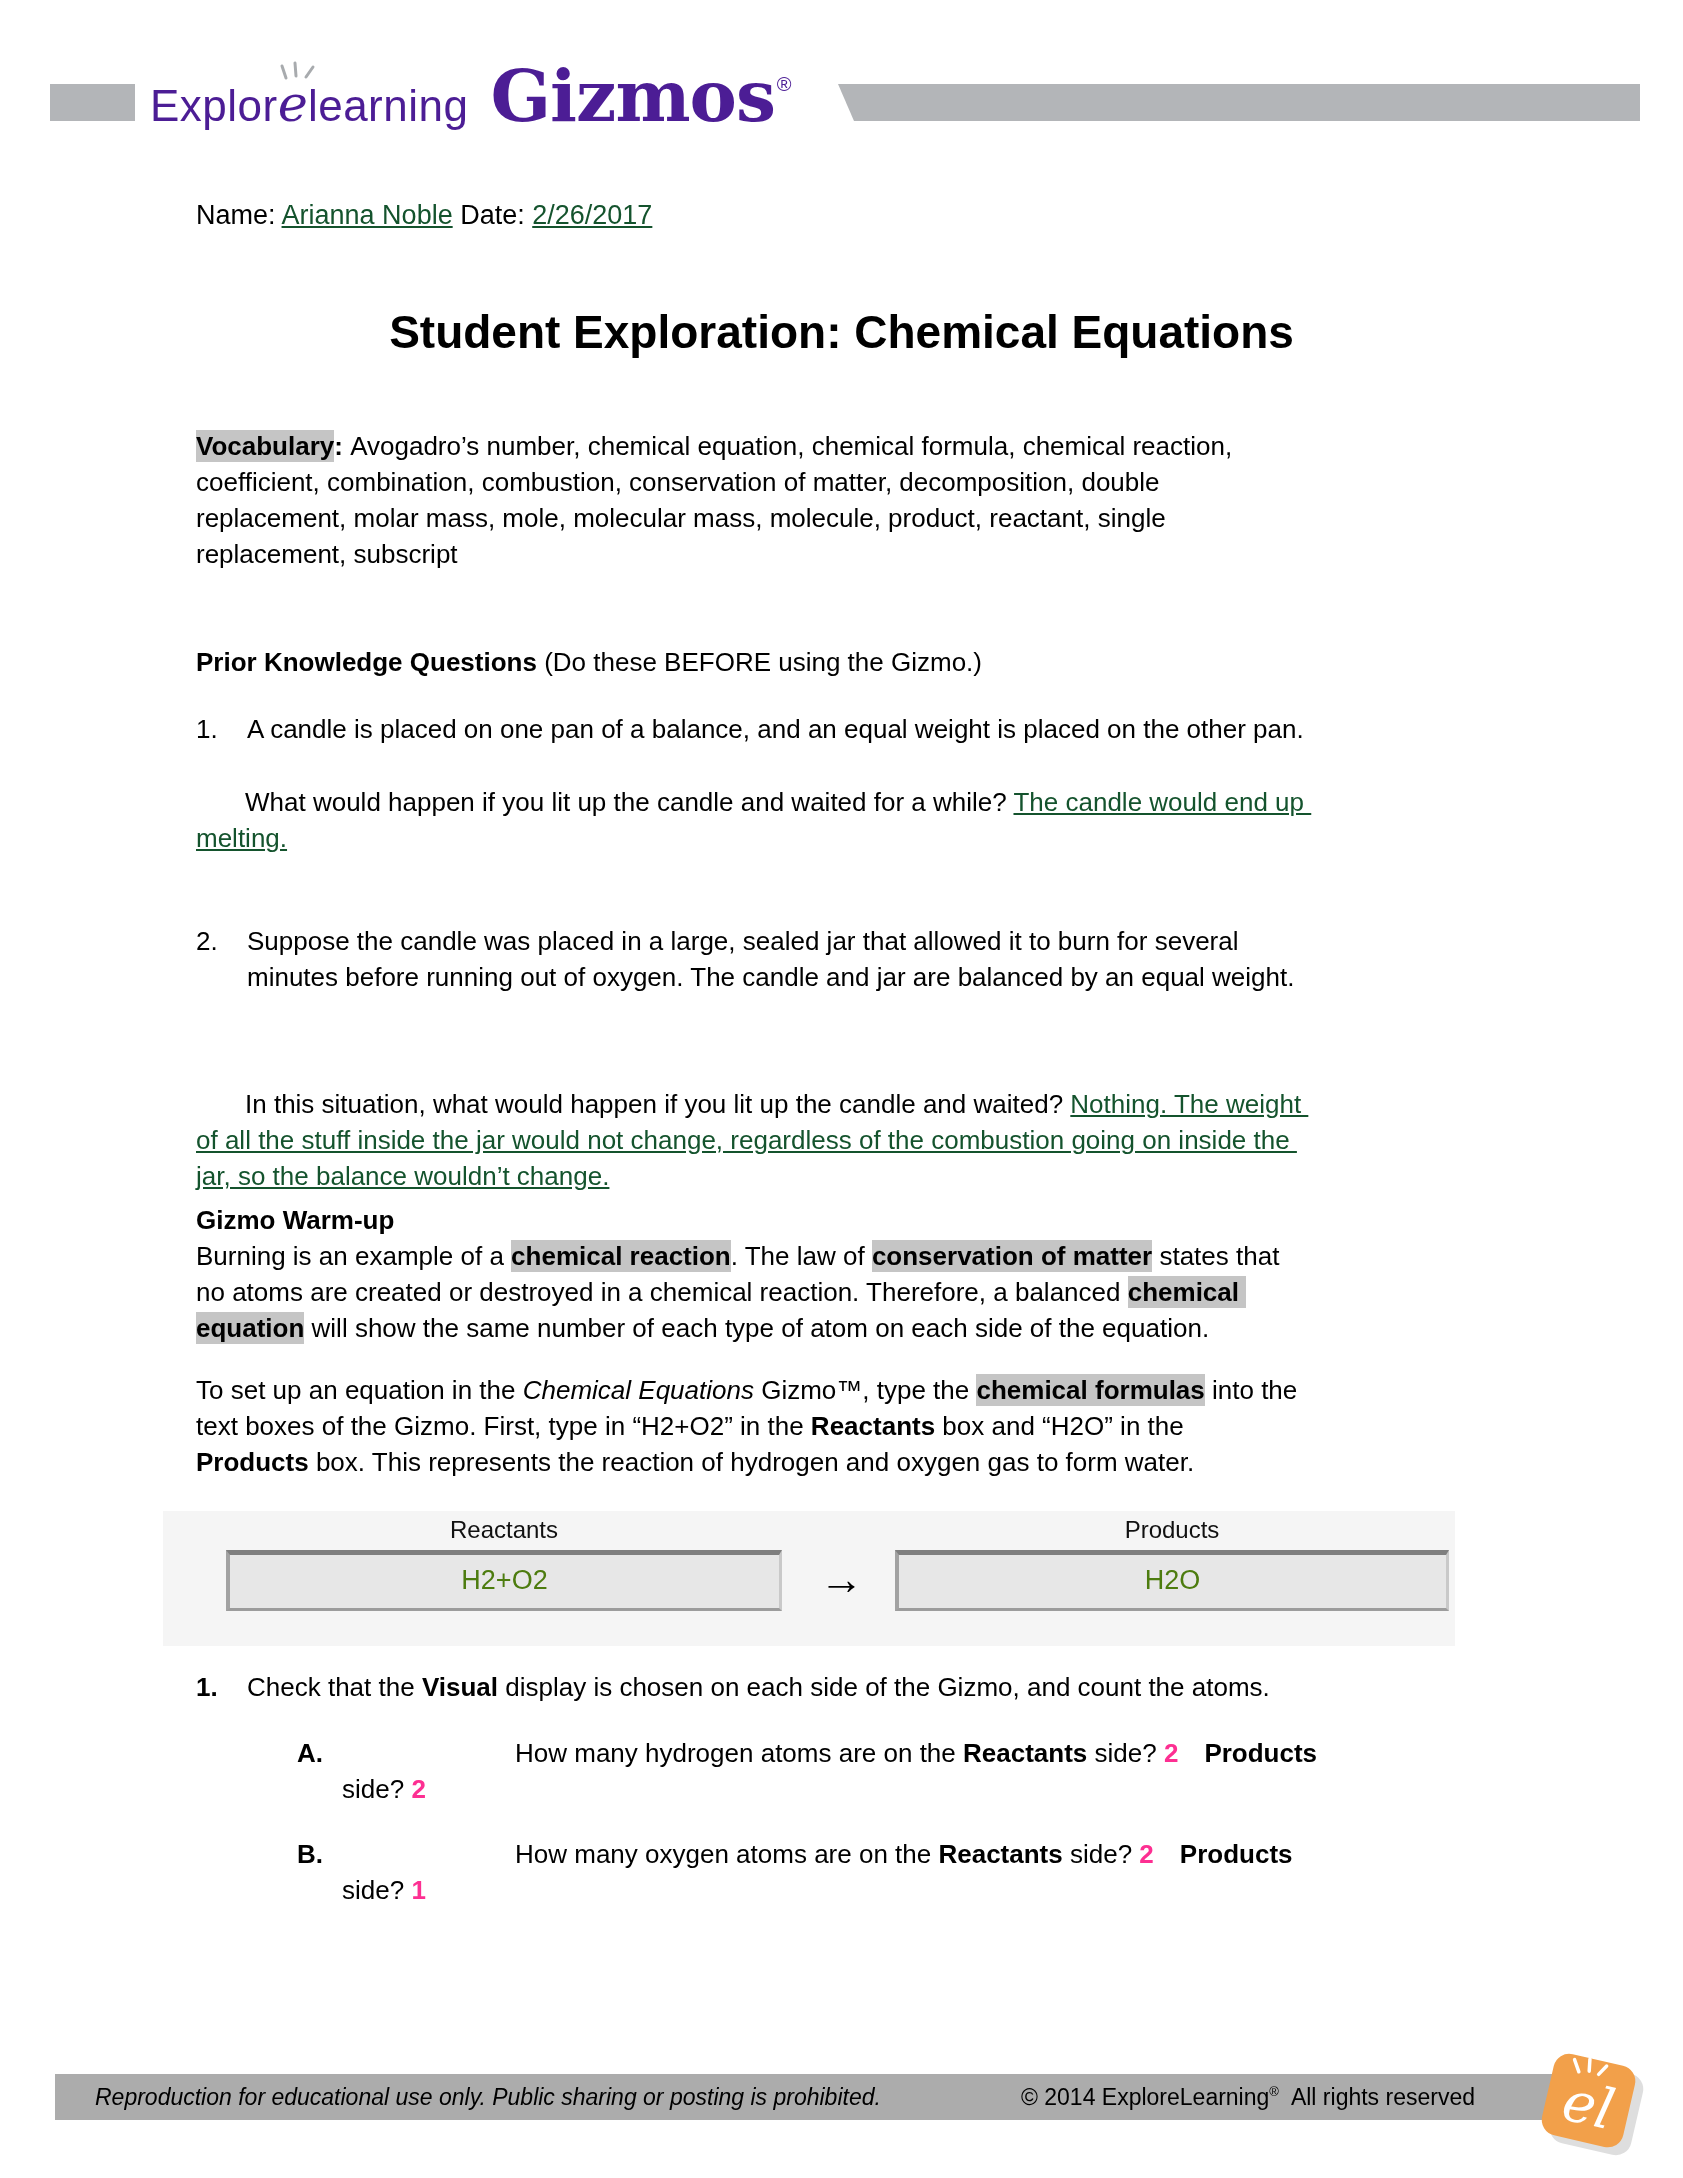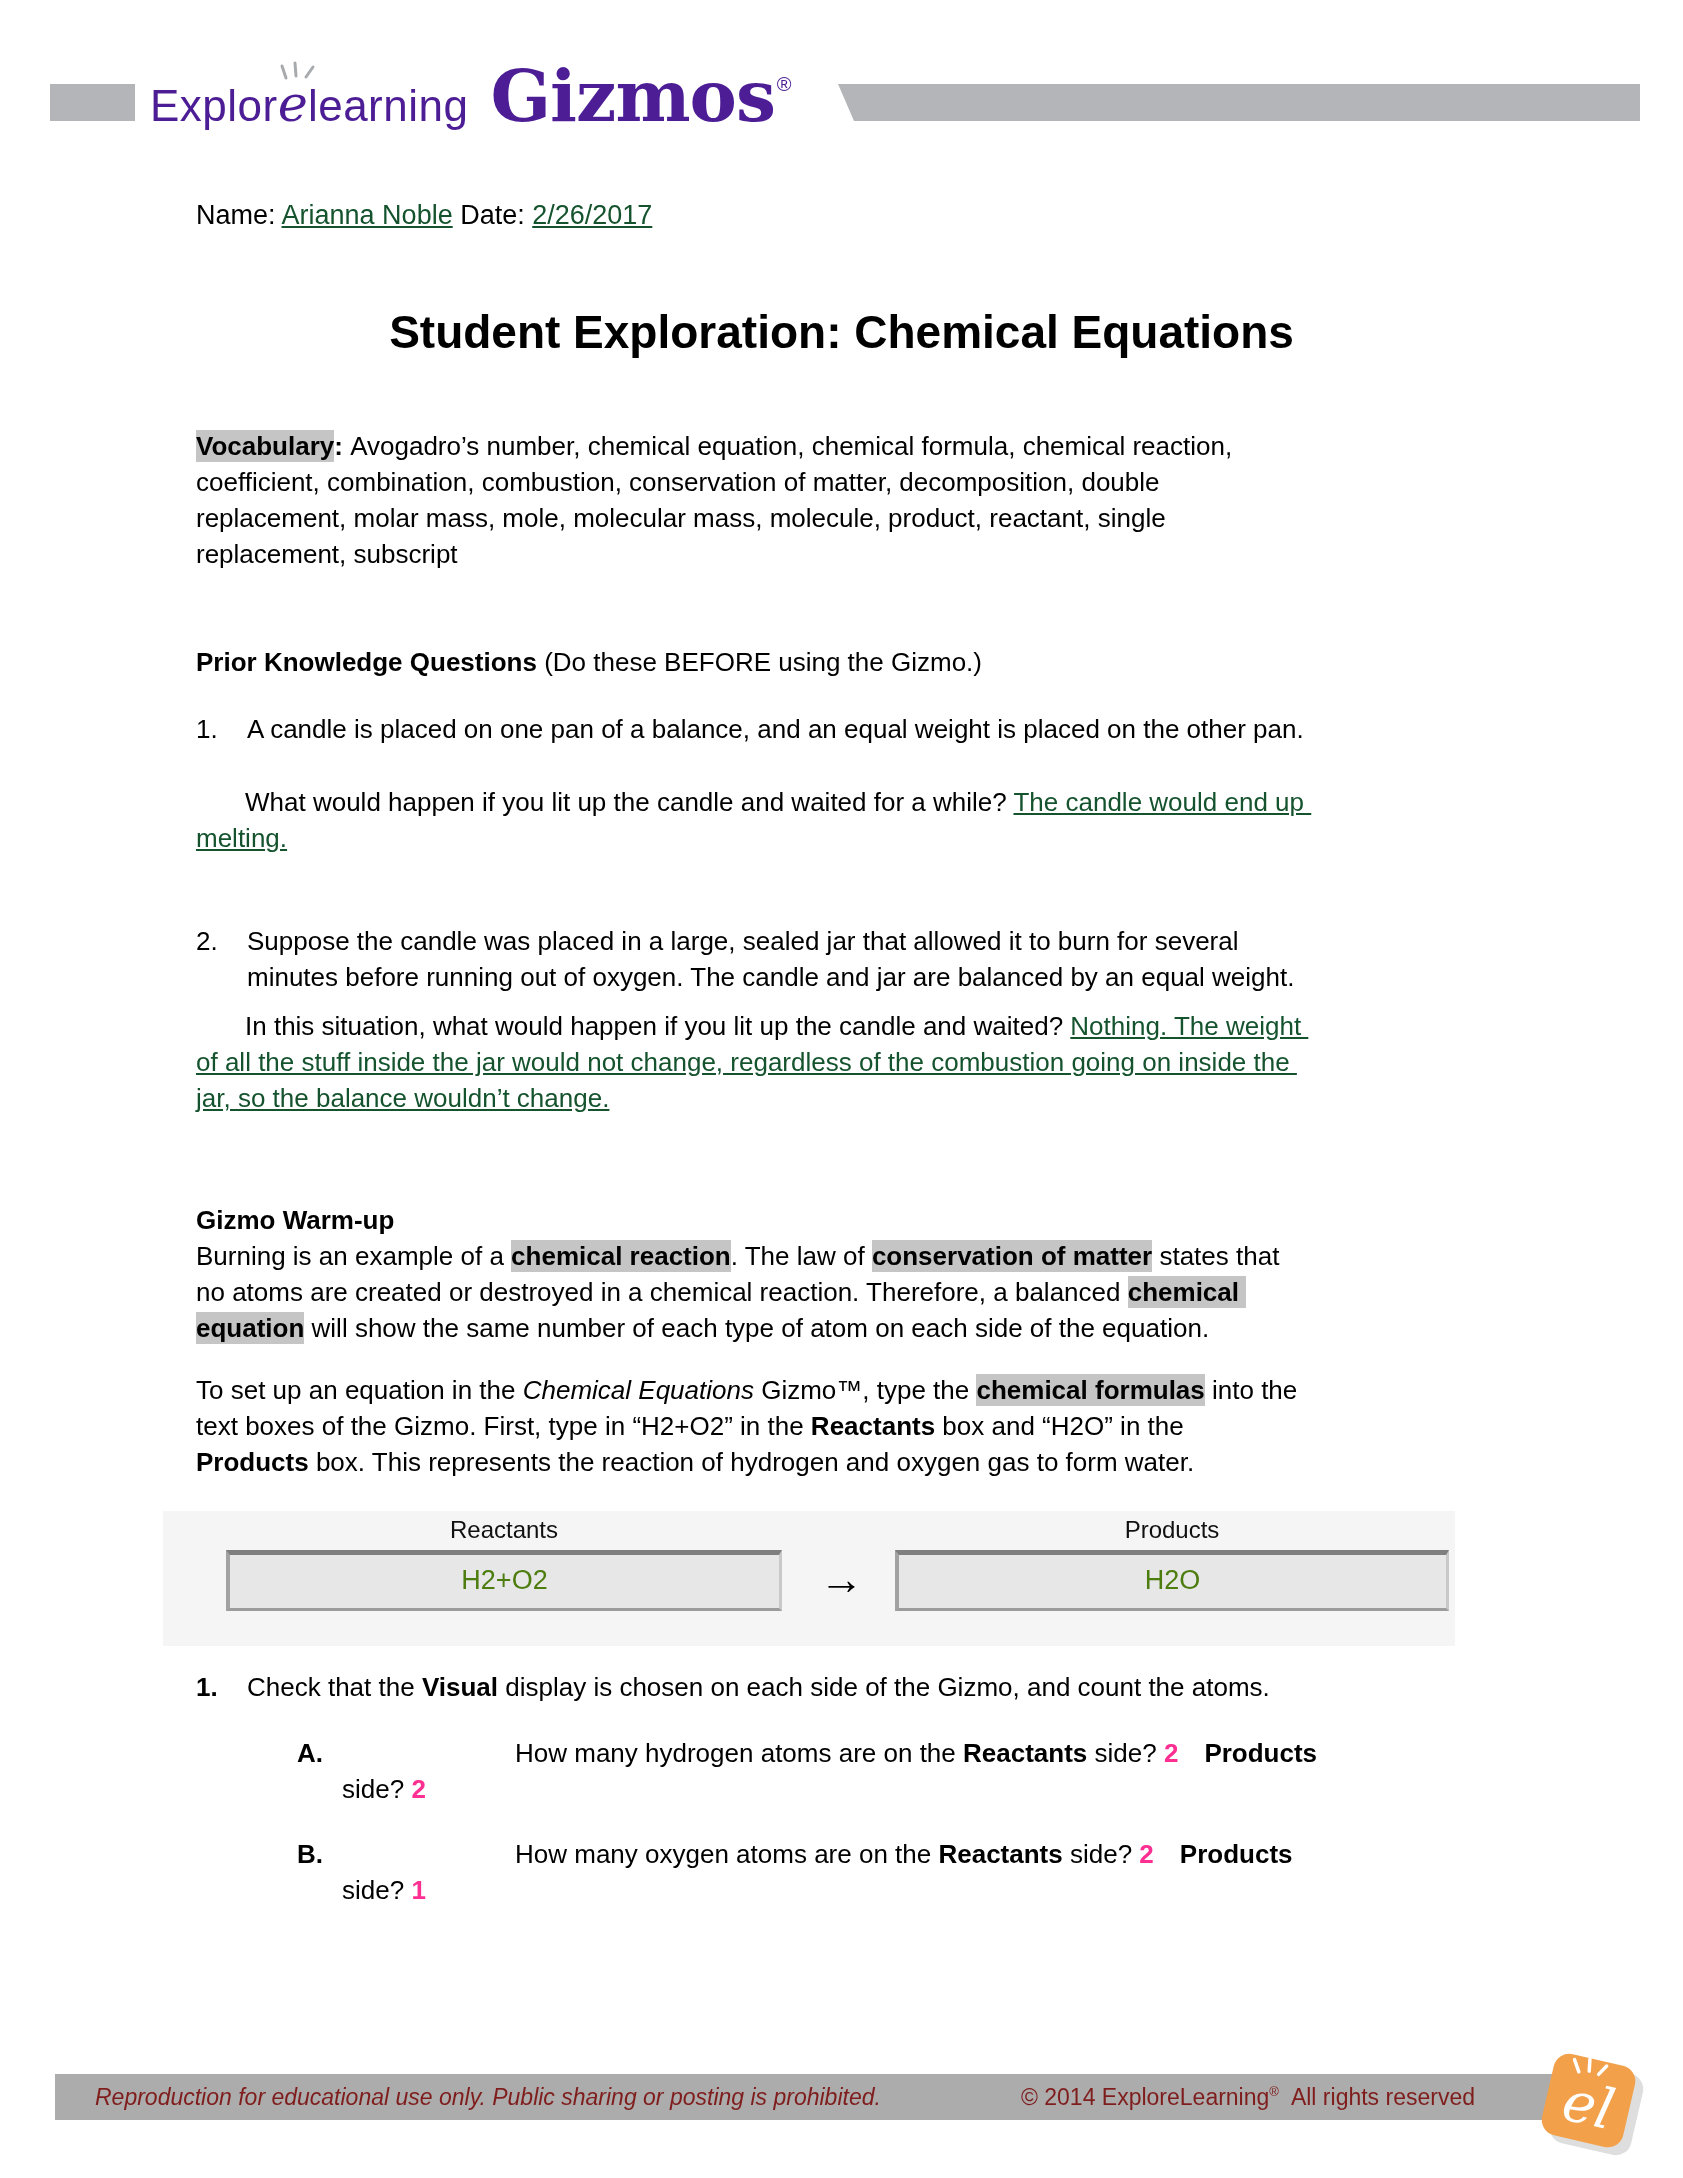--- a/index.html
+++ b/index.html
@@ -33,21 +33,21 @@
   .name-line { left: 196px; top: 200px; font-size: 27px; }
   .doc-title { left: 0; top: 305px; width: 1683px; text-align: center; font-size: 46px; font-weight: bold; }
 
   .vocab { left: 196px; top: 428px; width: 1327px; }
   .prior-h { left: 196px; top: 644px; }
   .row { display: flex; }
   .num { flex: none; width: 51px; }
   .q1 { left: 196px; top: 711px; width: 1366px; }
   .ans1 { left: 196px; top: 784px; width: 1332px; text-indent: 49px; }
   .q2 { left: 196px; top: 923px; width: 1366px; }
-  .ans2 { left: 196px; top: 1008px; width: 1332px; text-indent: 49px; }
+  .ans2 { left: 196px; top: 1086px; width: 1332px; text-indent: 49px; }
 
   .warm-h { left: 196px; top: 1202px; font-weight: bold; }
   .warm-p1 { left: 196px; top: 1238px; width: 1327px; }
   .warm-p2 { left: 196px; top: 1372px; width: 1327px; }
 
   
   .figure { left: 163px; top: 1511px; width: 1292px; height: 135px; background: #f5f5f5; }
   .fig-label { position: absolute; top: 5px; font-size: 24px; color: #111; text-align: center; }
   .fig-label.reactants { left: 63px; width: 556px; }
   .fig-label.products { left: 732px; width: 554px; }
@@ -64,21 +64,21 @@
   .sub { left: 196px; top: 0; width: 1386px; }
   .sub .letter { position: absolute; left: 101px; top: 0; font-weight: bold; font-size: 26px; line-height: 36px; }
   .sub-text { margin-left: 146px; width: 1139px; text-indent: 173px; font-size: 26px; line-height: 36px; }
   .sub-a { top: 1735px; }
   .sub-b { top: 1836px; }
 
   
   .footer-bar { left: 55px; top: 2074px; width: 1515px; height: 46px; background: #acacac;
     clip-path: polygon(0 0, 100% 0, calc(100% - 16px) 100%, 0 100%);
     display: flex; justify-content: space-between; align-items: center;
-    padding: 0 95px 0 40px; color: #7f1d1d; font-size: 23px; }
+    padding: 0 95px 0 40px; color: #000000; font-size: 23px; }
   .footer-left { font-style: italic; }
   .footer-right sup { font-size: 13px; }
   .footer-right .rights { margin-left: 12px; }
   .el-logo { left: 1533px; top: 2035px; }
 </style>
 </head>
 <body>
 
 <div class="page">
 

